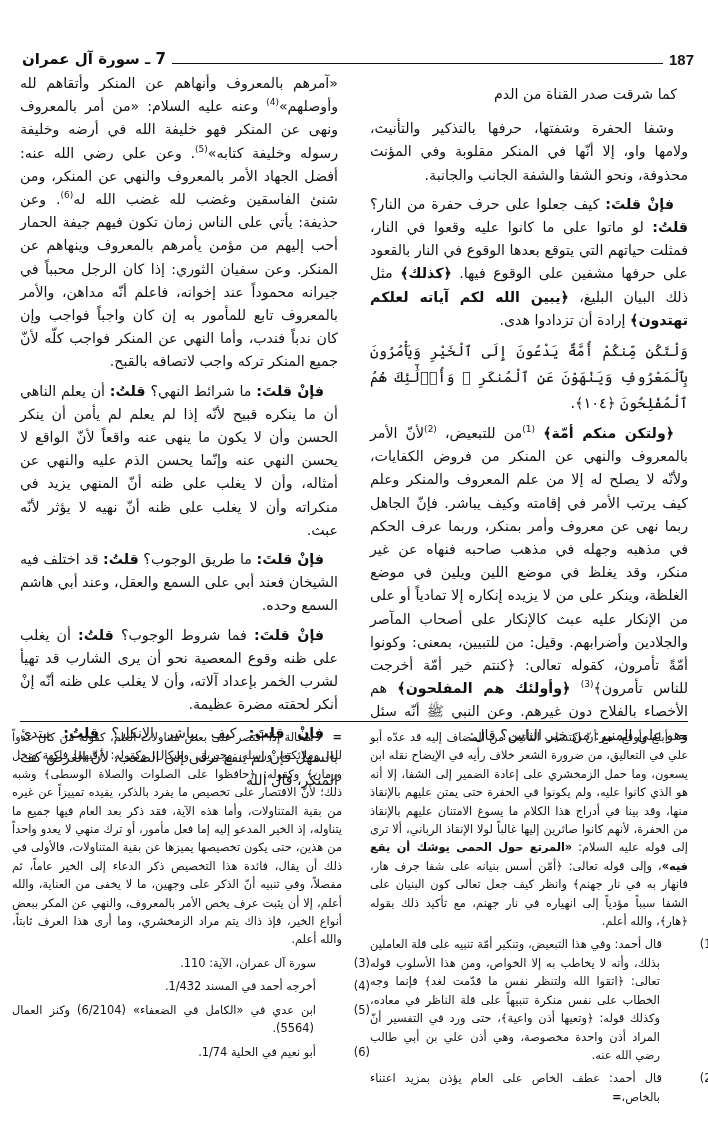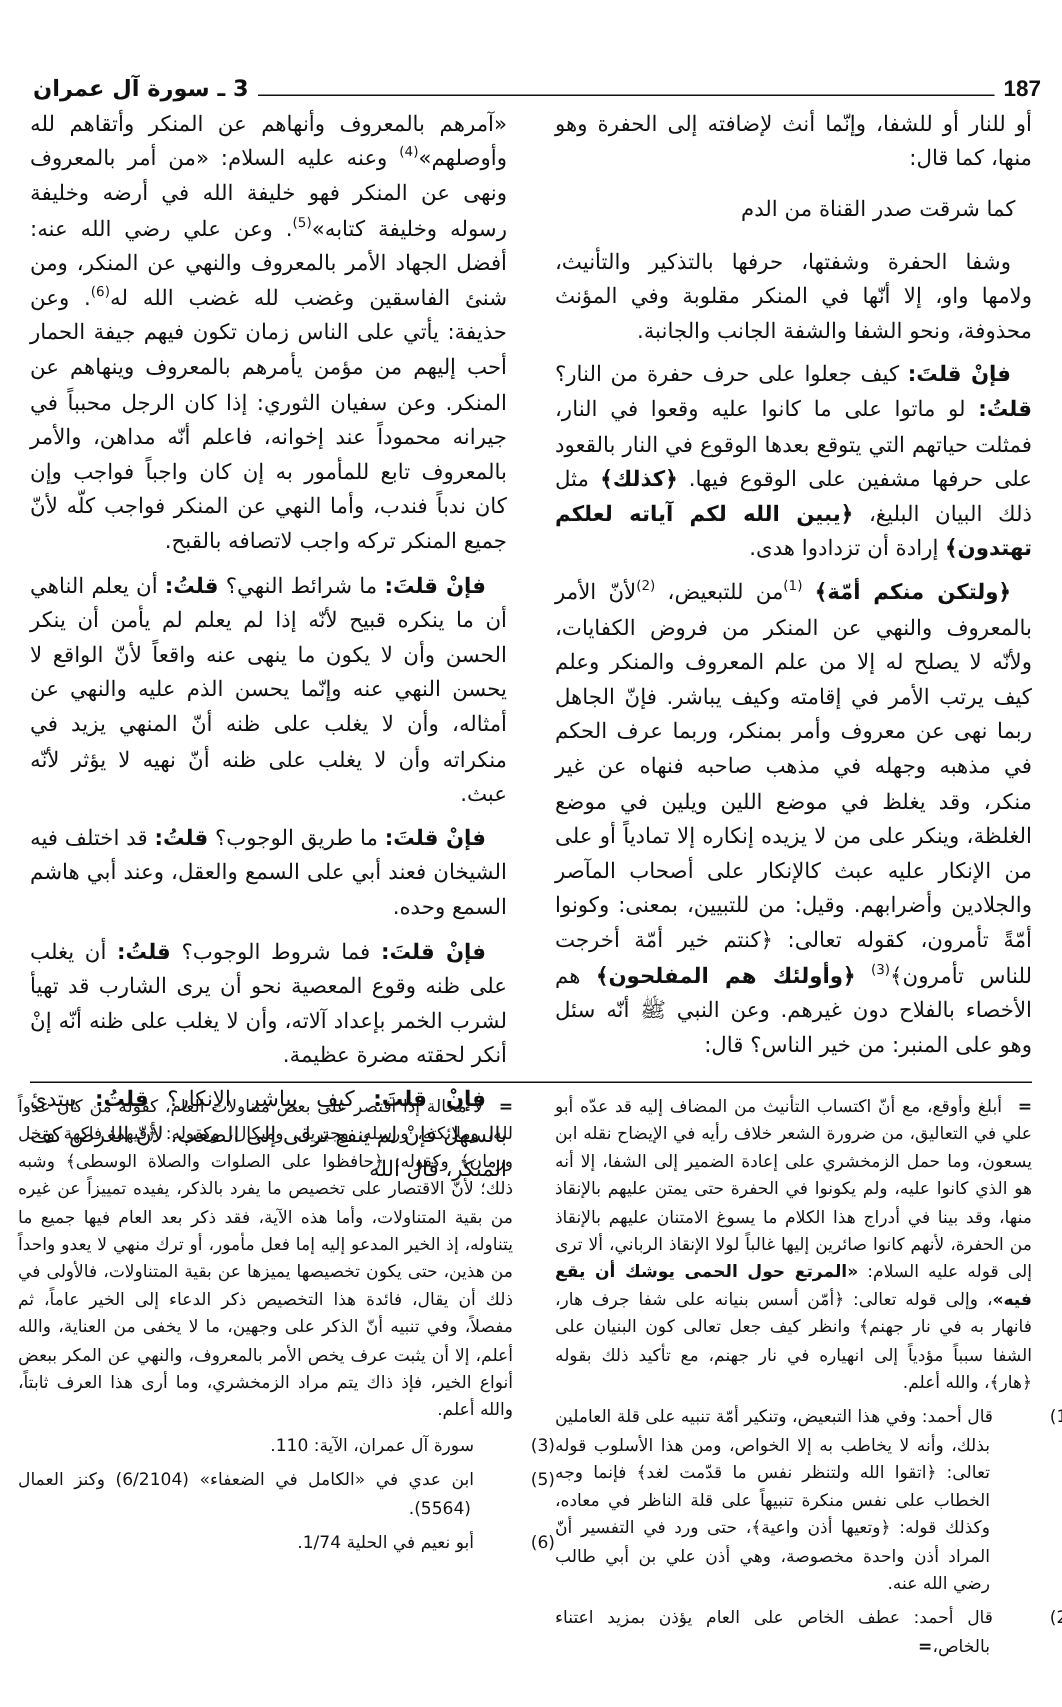--- a/index.html
+++ b/index.html
@@ -31,39 +31,39 @@
   .fn-num { display: inline-block; width: 26px; }
   .fn-item { padding-right: 28px; text-indent: -28px; }
   .cont-mark { font-weight: bold; padding-left: 6px; }
 </style>
 </head>
 <body>
 
 <div class="page">
 
   <div class="running-head">
-    <span class="rh-left">3 ـ سورة آل عمران</span>
+    <span class="rh-left">7 ـ سورة آل عمران</span>
     <span class="rh-mid"></span>
     <span class="rh-page">187</span>
   </div>
 
   <div class="col col-right">
-    <p><span>أو للنار أو للشفا، وإنّما أنث لإضافته إلى الحفرة وهو منها، كما قال:</span></p>
     <p class="verse-line">كما شرقت صدر القناة من الدم</p>
     <p class="indent">وشفا الحفرة وشفتها، حرفها بالتذكير والتأنيث، ولامها واو، إلا أنّها في المنكر مقلوبة وفي المؤنث محذوفة، ونحو الشفا والشفة الجانب والجانبة.</p>
     <p class="indent">
       <span class="b">فإنْ قلتَ:</span>
       <span>كيف جعلوا على حرف حفرة من النار؟</span>
       <span class="b">قلتُ:</span>
       <span>لو ماتوا على ما كانوا عليه وقعوا في النار، فمثلت حياتهم التي يتوقع بعدها الوقوع في النار بالقعود على حرفها مشفين على الوقوع فيها.</span>
       <span class="b">﴿كذلك﴾</span>
       <span>مثل ذلك البيان البليغ،</span>
       <span class="b">﴿يبين الله لكم آياته لعلكم تهتدون﴾</span>
       <span>إرادة أن تزدادوا هدى.</span>
     </p>
+    <p class="quran">وَلْتَكُن مِّنكُمْ أُمَّةٌ يَدْعُونَ إِلَى ٱلْخَيْرِ وَيَأْمُرُونَ بِٱلْمَعْرُوفِ وَيَنْهَوْنَ عَنِ ٱلْمُنكَرِ ۚ وَأُو۟لَٰٓئِكَ هُمُ ٱلْمُفْلِحُونَ ﴿١٠٤﴾.</p>
     <p class="indent">
       <span class="b">﴿ولتكن منكم أمّة﴾</span>
       <sup>(1)</sup><span>من للتبعيض،</span>
       <sup>(2)</sup><span>لأنّ الأمر بالمعروف والنهي عن المنكر من فروض الكفايات، ولأنّه لا يصلح له إلا من علم المعروف والمنكر وعلم كيف يرتب الأمر في إقامته وكيف يباشر. فإنّ الجاهل ربما نهى عن معروف وأمر بمنكر، وربما عرف الحكم في مذهبه وجهله في مذهب صاحبه فنهاه عن غير منكر، وقد يغلظ في موضع اللين ويلين في موضع الغلظة، وينكر على من لا يزيده إنكاره إلا تمادياً أو على من الإنكار عليه عبث كالإنكار على أصحاب المآصر والجلادين وأضرابهم. وقيل: من للتبيين، بمعنى: وكونوا أمّةً تأمرون، كقوله تعالى:</span>
       <span>﴿كنتم خير أمّة أخرجت للناس تأمرون﴾</span><sup>(3)</sup>
       <span class="b">﴿وأولئك هم المفلحون﴾</span>
       <span>هم الأخصاء بالفلاح دون غيرهم. وعن النبي ﷺ أنّه سئل وهو على المنبر: من خير الناس؟ قال:</span>
     </p>
   </div>
 
@@ -116,20 +116,23 @@
 
   <div class="fn-col fn-left">
     <p>
       <span class="cont-mark">=</span>
       <span>لا محالة إذا اقتصر على بعض متناولات العام، كقوله من كان عدواً لله، وملائكته، ورسله، وجبريل، وميكال، وكقوله: ﴿فيهما فاكهة ونخل ورمان﴾ وكقوله: ﴿حافظوا على الصلوات والصلاة الوسطى﴾ وشبه ذلك؛ لأنّ الاقتصار على تخصيص ما يفرد بالذكر، يفيده تمييزاً عن غيره من بقية المتناولات، وأما هذه الآية، فقد ذكر بعد العام فيها جميع ما يتناوله، إذ الخير المدعو إليه إما فعل مأمور، أو ترك منهي لا يعدو واحداً من هذين، حتى يكون تخصيصها يميزها عن بقية المتناولات، فالأولى في ذلك أن يقال، فائدة هذا التخصيص ذكر الدعاء إلى الخير عاماً، ثم مفصلاً، وفي تنبيه أنّ الذكر على وجهين، ما لا يخفى من العناية، والله أعلم، إلا أن يثبت عرف يخص الأمر بالمعروف، والنهي عن المكر ببعض أنواع الخير، فإذ ذاك يتم مراد الزمخشري، وما أرى هذا العرف ثابتاً، والله أعلم.</span>
     </p>
     <p class="fn-item">
       <span class="fn-num">(3)</span><span>سورة آل عمران، الآية: 110.</span>
     </p>
     <p class="fn-item">
+      <span class="fn-num">(4)</span><span>أخرجه أحمد في المسند 1/432.</span>
+    </p>
+    <p class="fn-item">
       <span class="fn-num">(5)</span><span>ابن عدي في «الكامل في الضعفاء» (6/2104) وكنز العمال (5564).</span>
     </p>
     <p class="fn-item">
       <span class="fn-num">(6)</span><span>أبو نعيم في الحلية 1/74.</span>
     </p>
   </div>
 
 </div>
 
 </body></html>

